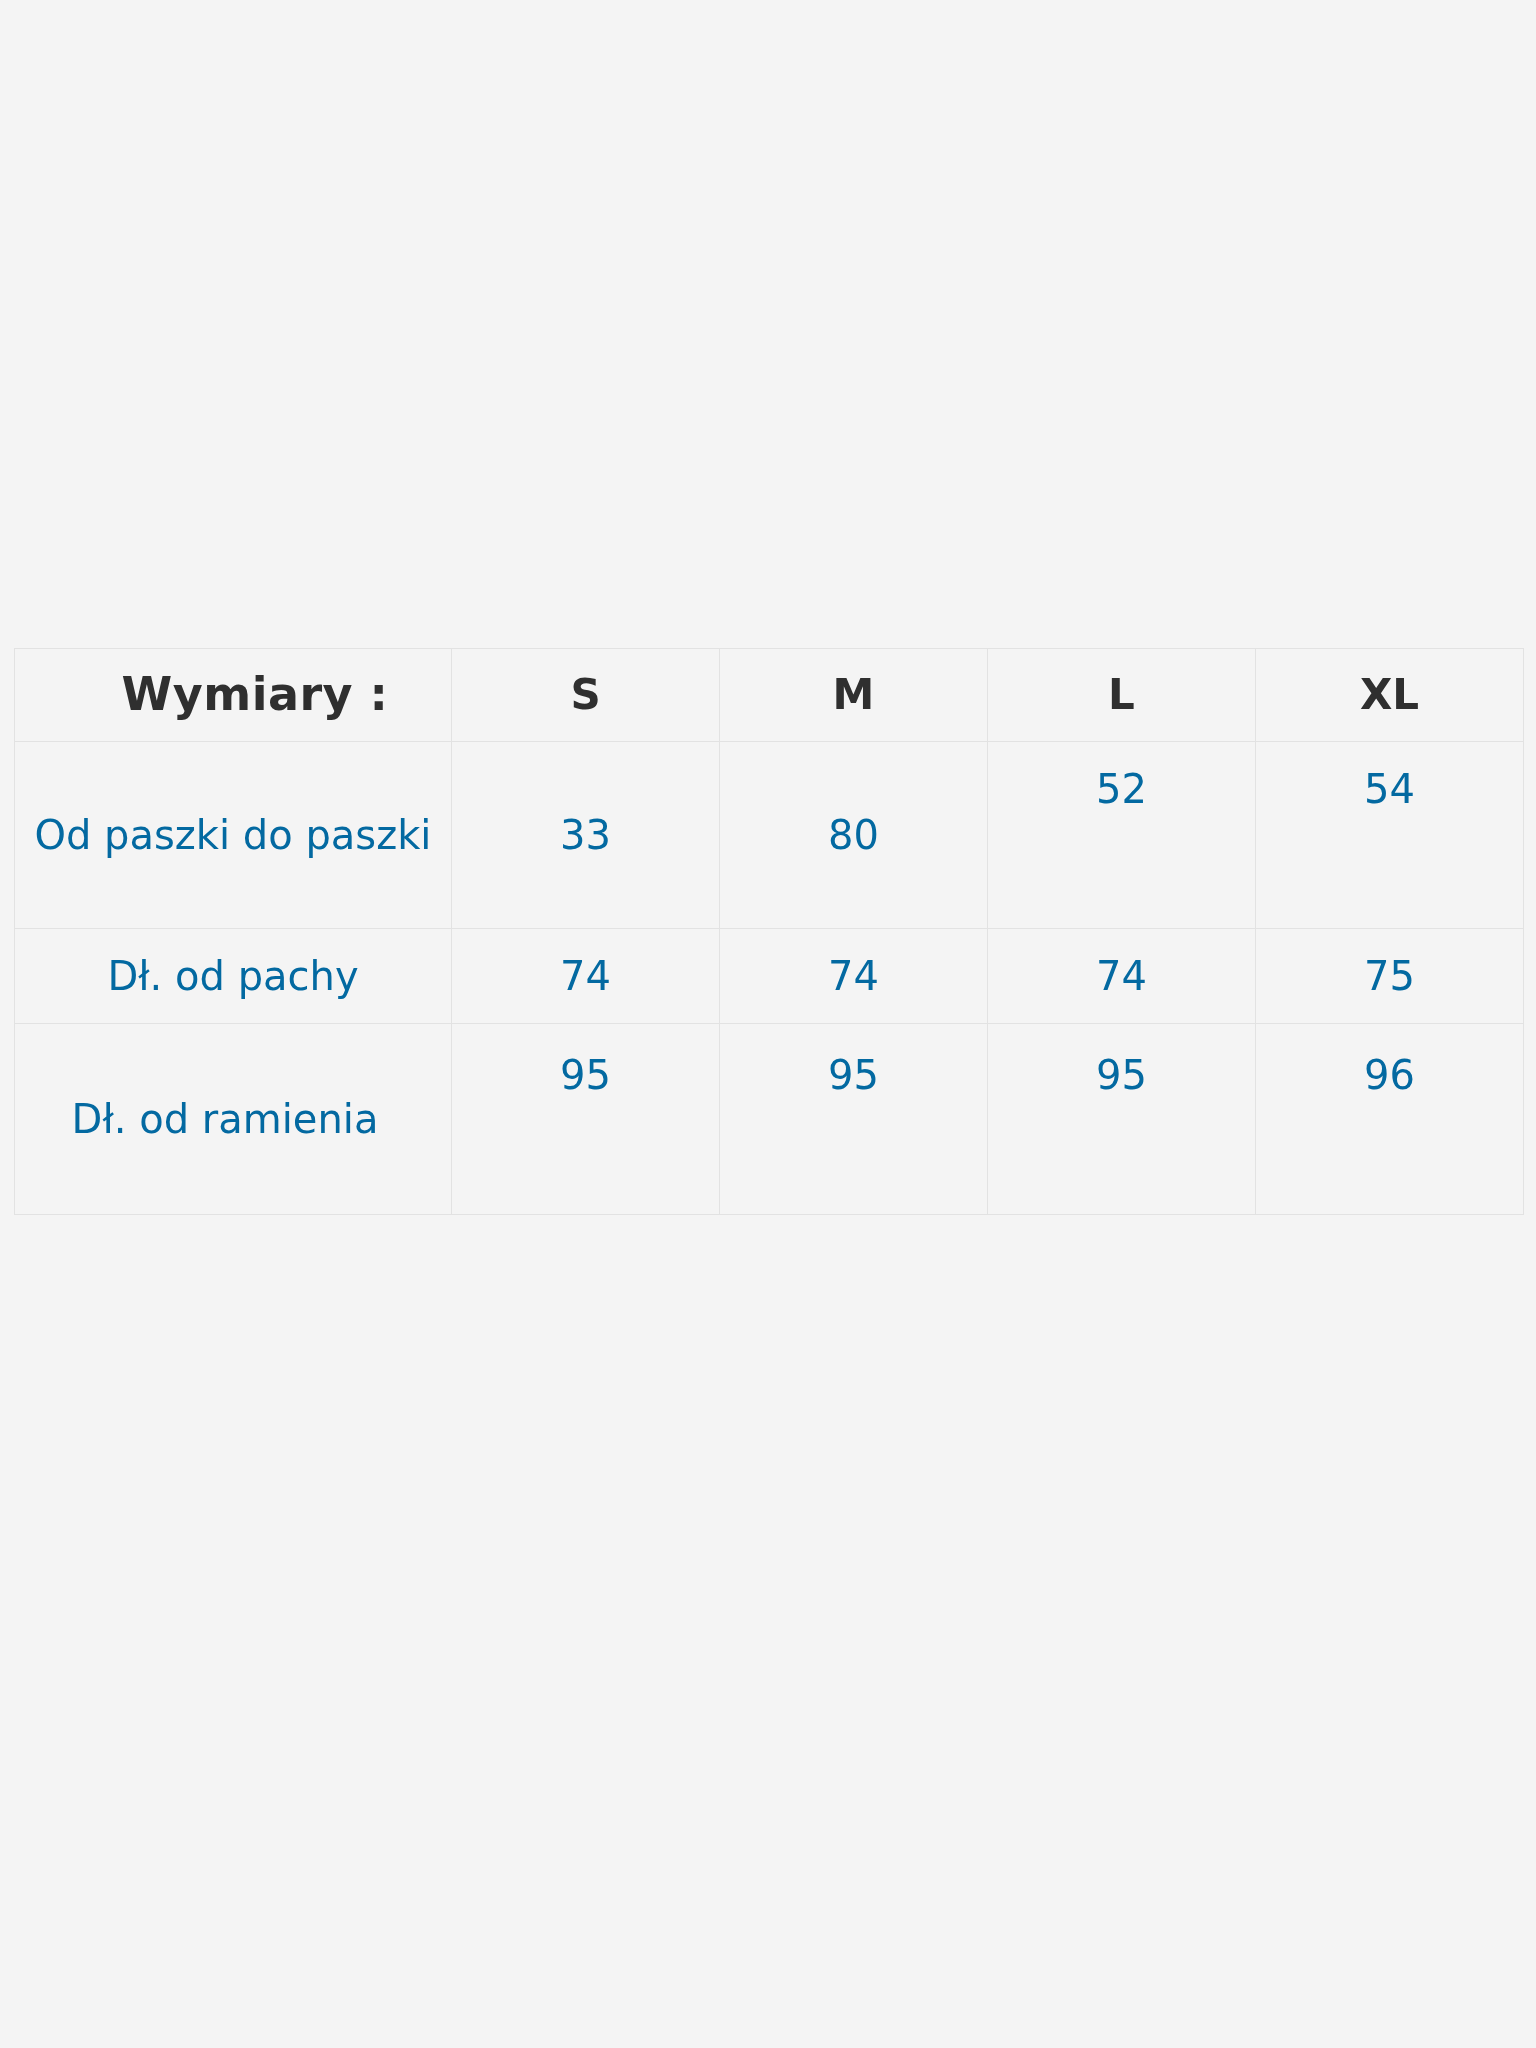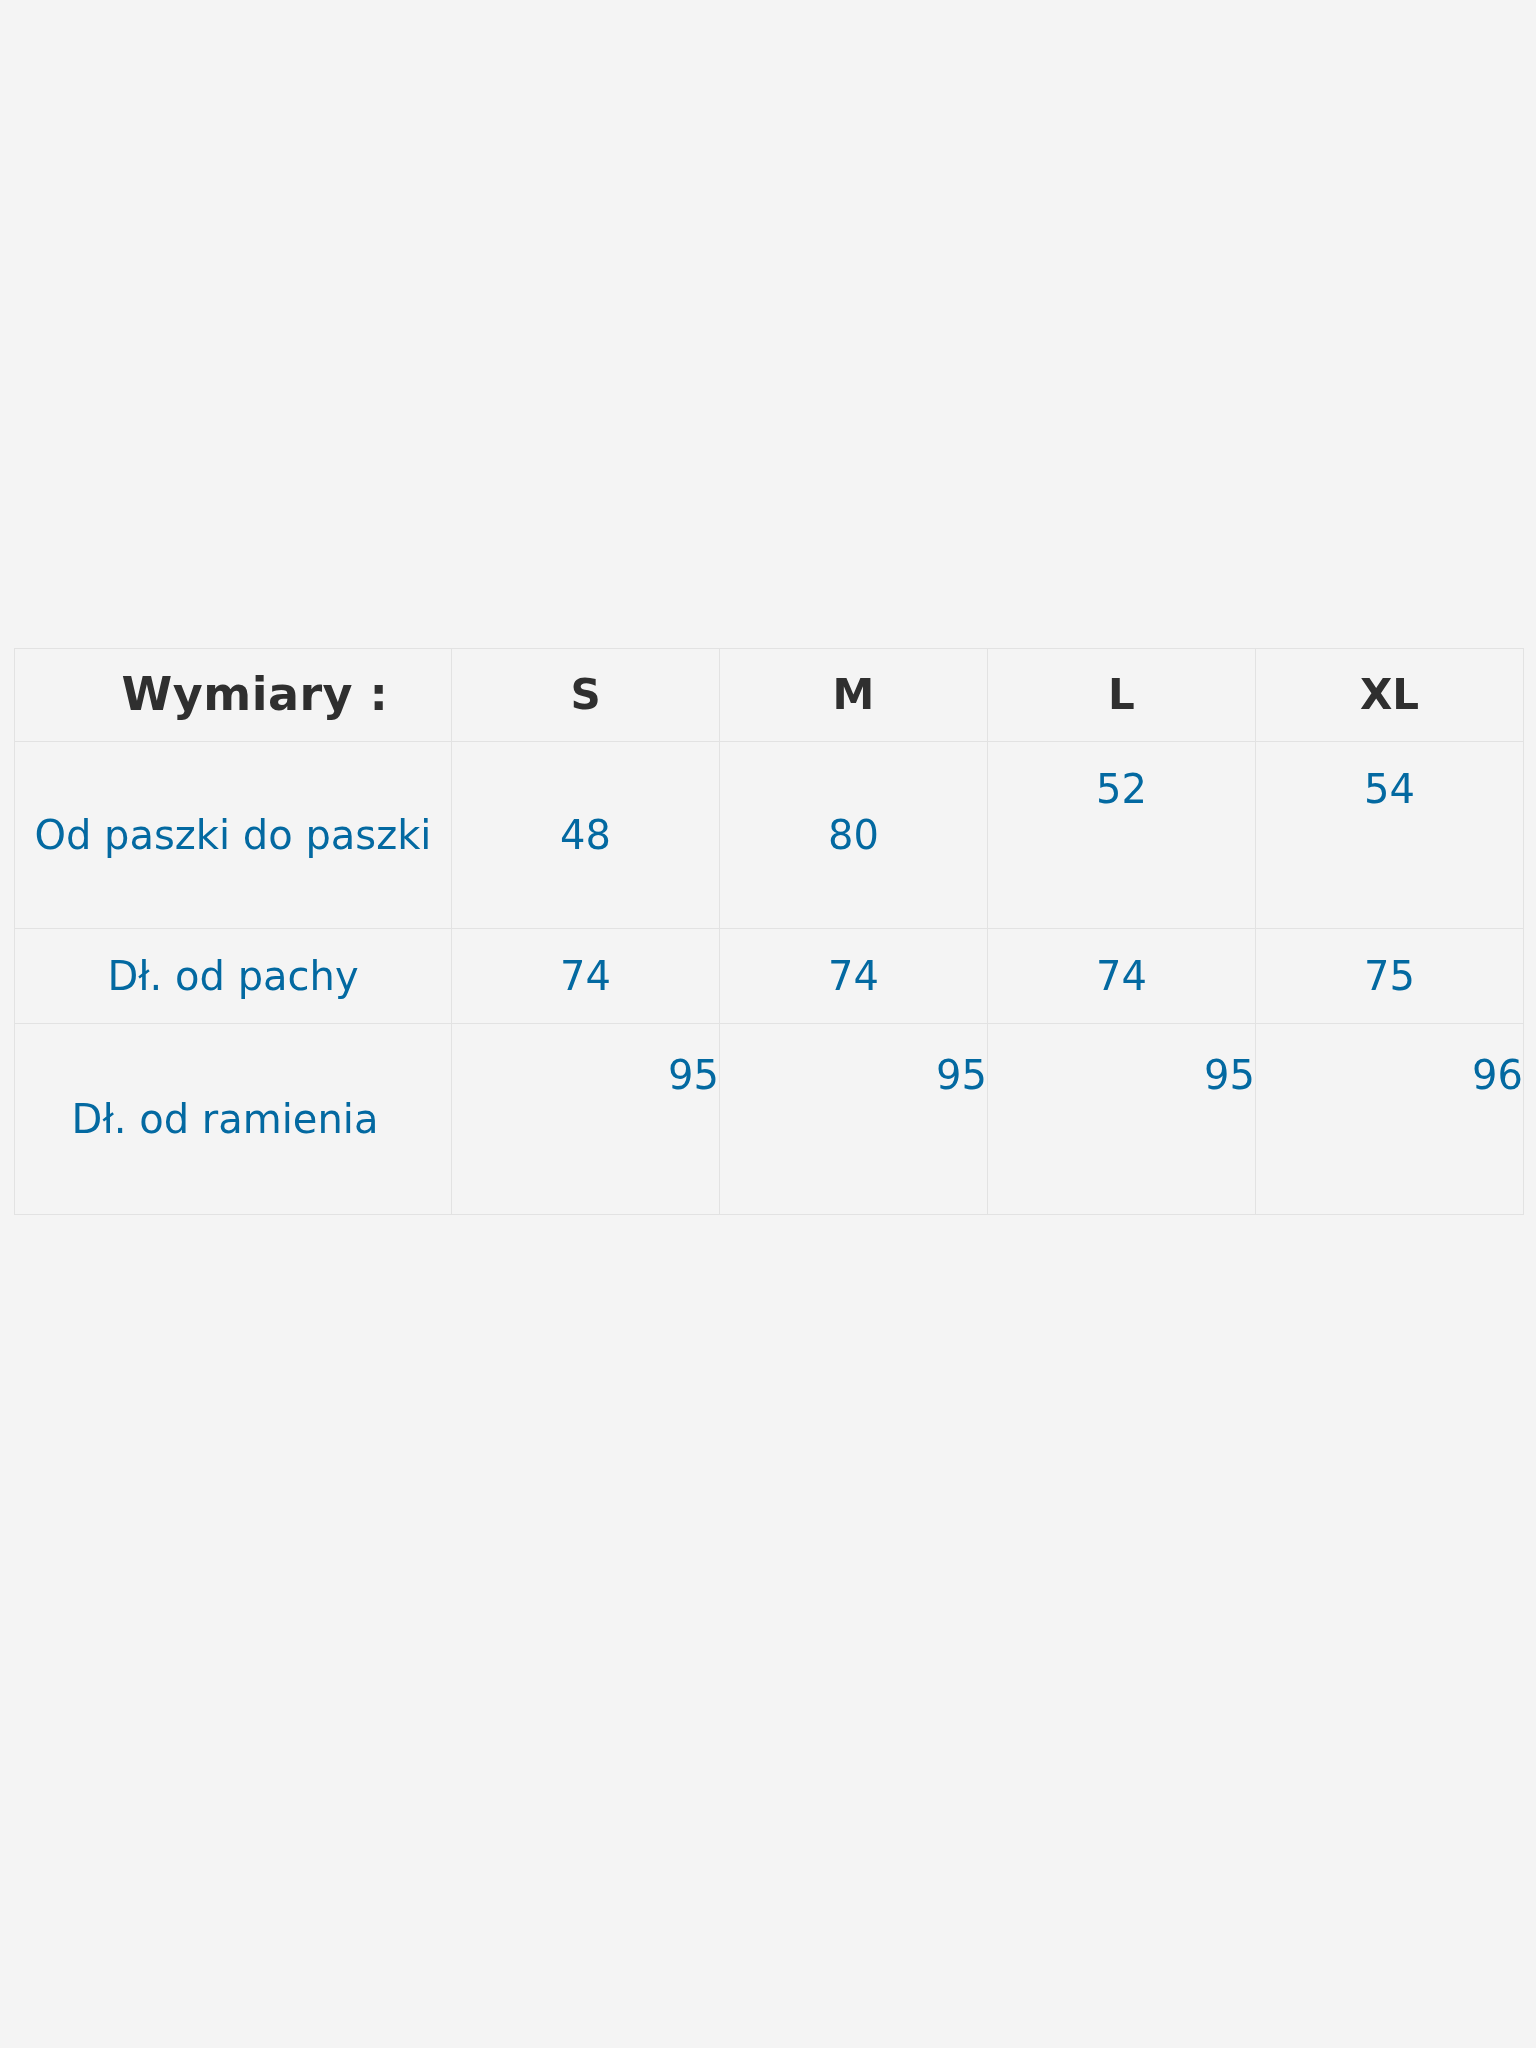--- a/index.html
+++ b/index.html
@@ -81,21 +81,21 @@
     padding-right: 46px;
   }
 
   tr.tall td { height: 170px; }
   tr.short td { height: 94px; }
 
   
   td.val { font-size: 41px; }
   td.val.up  { vertical-align: top; padding-top: 16px; }
   td.val.mid { vertical-align: middle; }
-  td.val.upper { vertical-align: top; padding-top: 20px; text-align: right; }
+  td.val.upper { vertical-align: top; padding-top: 20px; }
 </style>
 </head>
 <body>
 
 <div class="page">
 
   <div class="size-table-wrap">
     <table class="size-table">
       <colgroup>
         <col class="c-label">
@@ -108,21 +108,21 @@
         <tr class="header-row">
           <td class="label-head">Wymiary :</td>
           <td>S</td>
           <td>M</td>
           <td>L</td>
           <td>XL</td>
         </tr>
 
         <tr class="tall">
           <td class="row-label">Od paszki do paszki</td>
-          <td class="val mid">48</td>
+          <td class="val mid">33</td>
           <td class="val mid">80</td>
           <td class="val up">52</td>
           <td class="val up">54</td>
         </tr>
 
 
 
         <tr class="short">
           <td class="row-label">Dł. od pachy</td>
           <td class="val mid">74</td>

